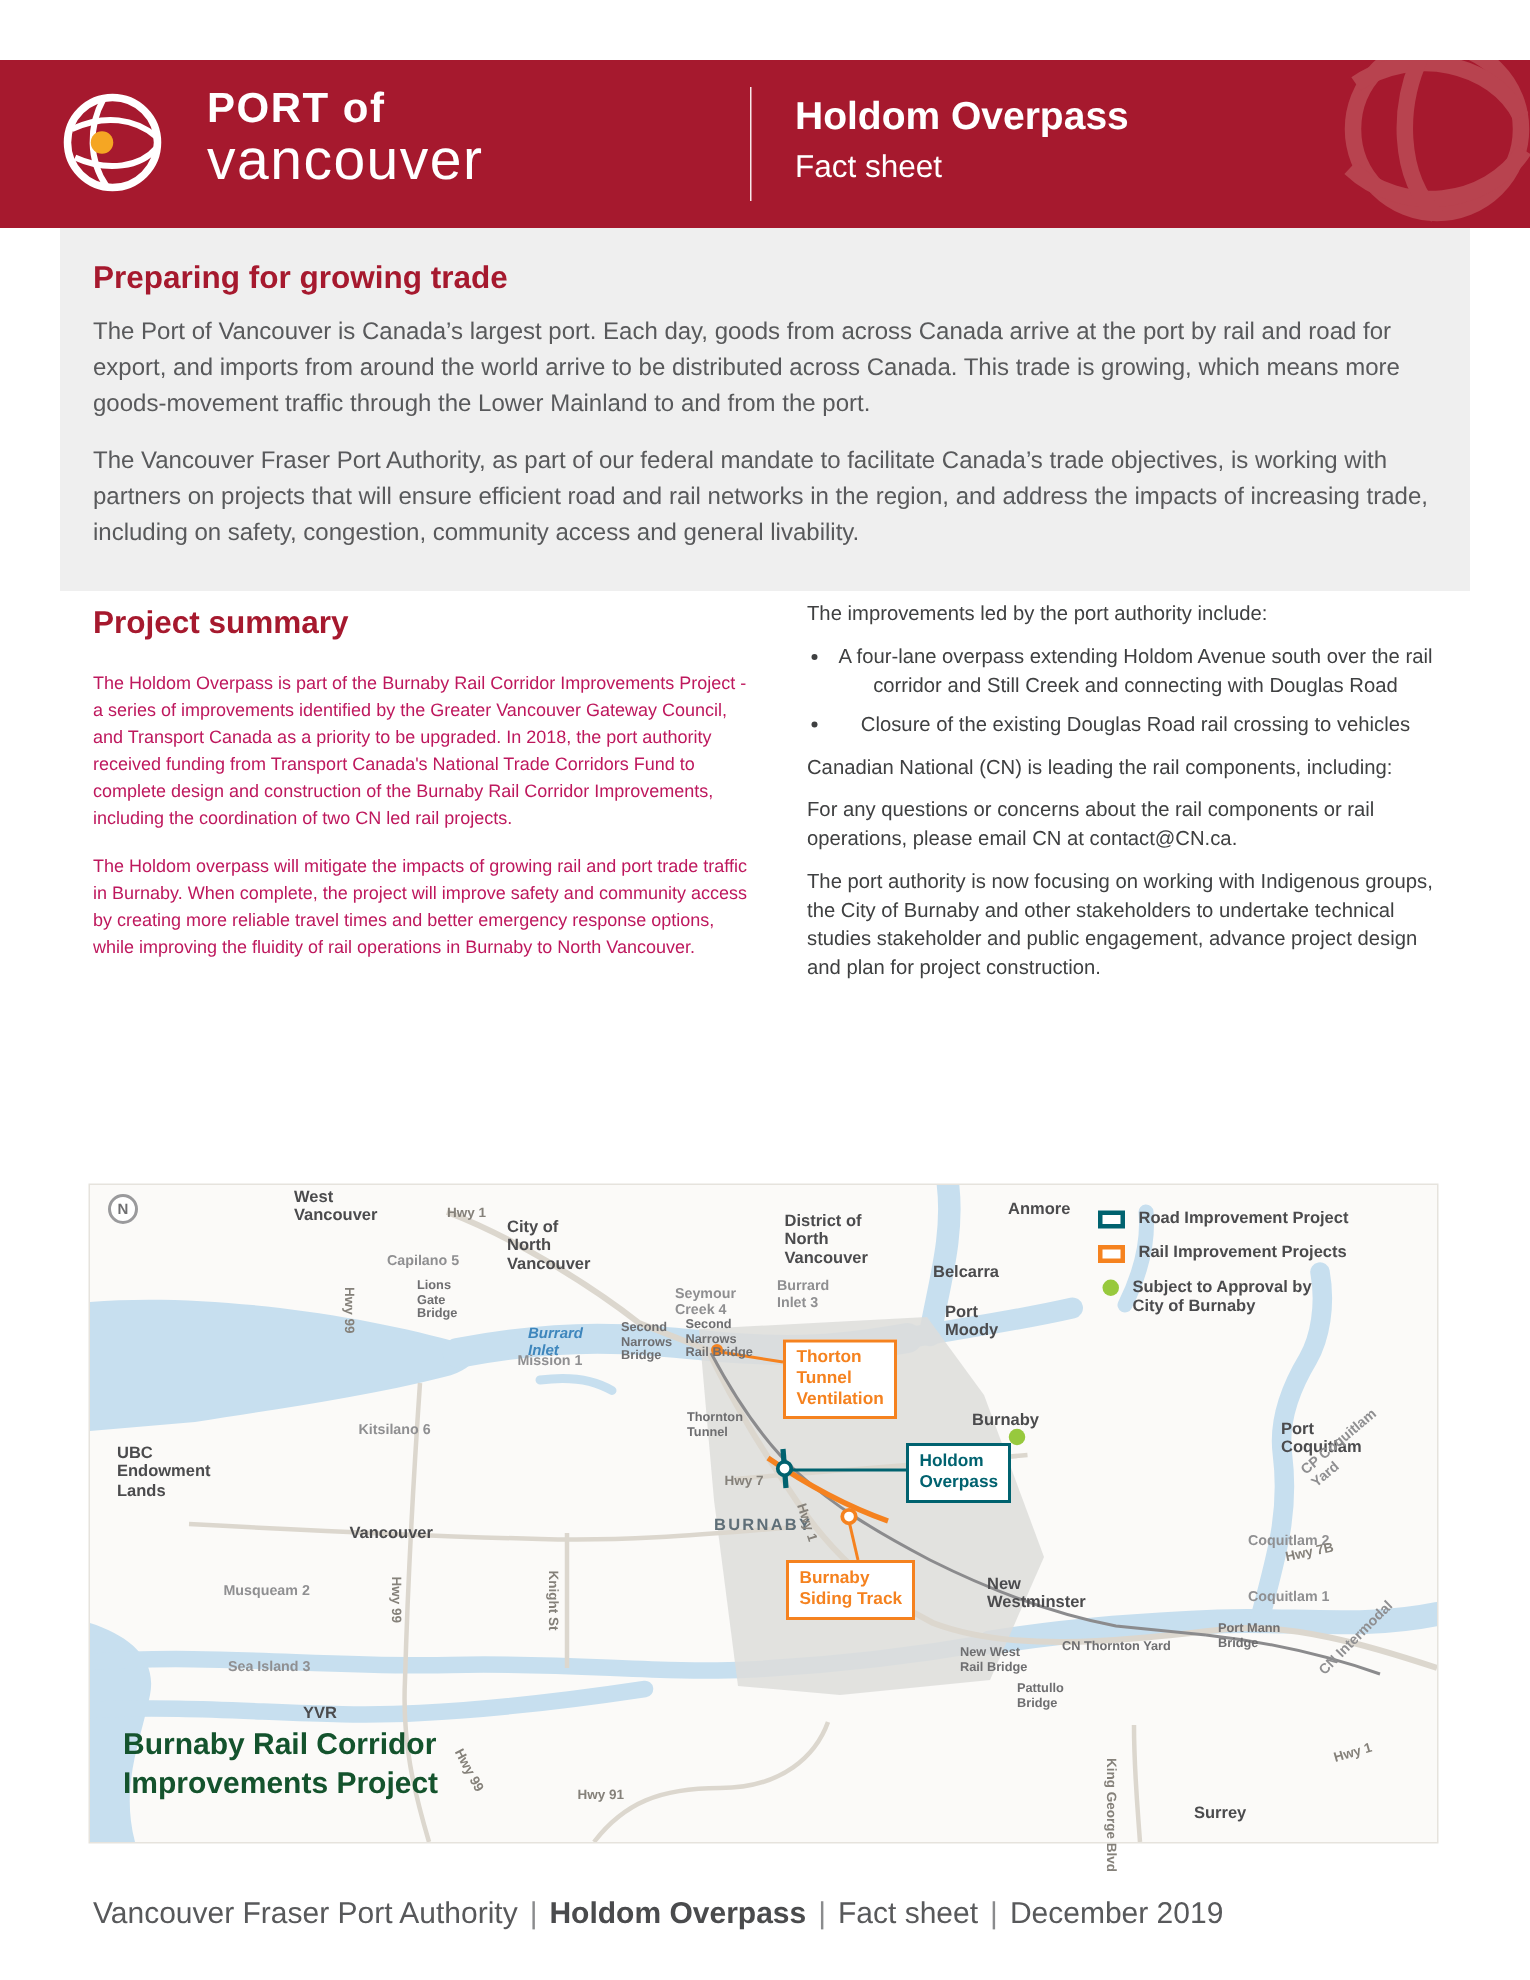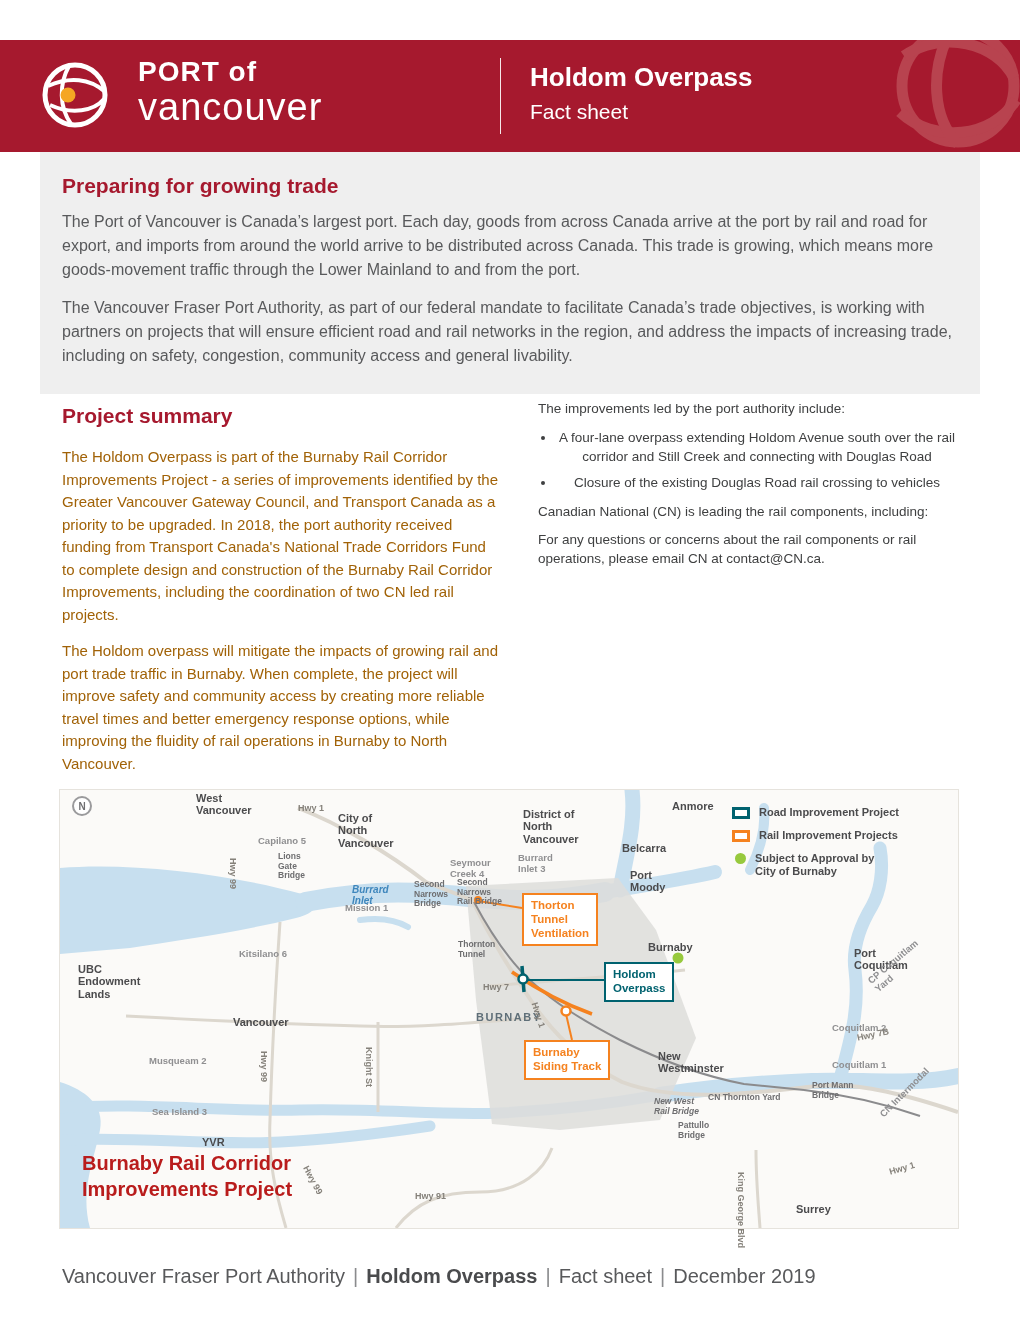--- a/index.html
+++ b/index.html
@@ -21,37 +21,37 @@
   
   .intro { position: absolute; top: 152px; left: 40px; width: 940px; background: #efefef; padding: 22px 28px 22px 22px; }
   .intro h1 { margin: 0 0 12px 0; font-size: 21px; color: #a6192e; font-weight: 700; }
   .intro p { margin: 0 0 14px 0; font-size: 16px; line-height: 1.5; color: #58595b; }
   .intro p:last-child { margin-bottom: 4px; }
 
   
   .summary { position: absolute; top: 400px; left: 62px; width: 896px; display: flex; gap: 36px; }
   .col-left { width: 440px; flex: none; }
   .col-left h2 { margin: 4px 0 18px 0; font-size: 21px; color: #a6192e; font-weight: 700; }
-  .col-left p { margin: 0 0 14px 0; font-size: 15px; line-height: 1.5; color: #a16207; }
+  .col-left p { margin: 0 0 14px 0; font-size: 12px; line-height: 1.5; color: #be185d; }
   .col-right { flex: 1; font-size: 13.5px; line-height: 1.4; color: #3f4041; }
   .col-right p { margin: 0 0 10px 0; }
   .col-right ul { margin: 4px 0 10px 0; padding-left: 18px; text-align: center; }
   .col-right li { margin-bottom: 7px; }
 
   
   .map { position: absolute; top: 790px; left: 60px; width: 898px; height: 438px; background: #fbfaf8; outline: 1px solid #e6e3dd; }
   .map svg.base { position: absolute; left: 0; top: 0; }
   .mlabel { position: absolute; white-space: pre-line; line-height: 1.12; transform-origin: left top; pointer-events: none; }
   .c-city  { font-size: 11px; font-weight: 700; color: #4b4b4d; }
   .c-caps  { font-size: 11px; font-weight: 700; color: #5f6f78; letter-spacing: 1.5px; }
   .c-res   { font-size: 9.5px; font-weight: 700; color: #8f8f91; }
   .c-tiny  { font-size: 8.5px; font-weight: 700; color: #6e6e70; }
   .c-water { font-size: 10px; font-weight: 700; font-style: italic; color: #3e86bc; }
   .c-hwy   { font-size: 9px; font-weight: 700; color: #85817a; }
-  .map-title { position: absolute; left: 22px; top: 360px; font-size: 20px; font-weight: 700; color: #b91c1c; line-height: 1.3; white-space: pre-line; }
+  .map-title { position: absolute; left: 22px; top: 360px; font-size: 20px; font-weight: 700; color: #14532d; line-height: 1.3; white-space: pre-line; }
   .compass { position: absolute; left: 12px; top: 6px; width: 20px; height: 20px; border: 2px solid #9a9a9c; border-radius: 50%; background: #fff; color: #6f6f71; font-size: 10px; font-weight: 700; display: flex; align-items: center; justify-content: center; }
   .legend { position: absolute; left: 672px; top: 16px; width: 212px; }
   .legrow { display: flex; gap: 9px; align-items: flex-start; margin-bottom: 9px; }
   .sw { width: 18px; height: 12px; flex: none; margin-top: 1px; background: #fff; }
   .teal-outline { border: 3px solid #00626f; }
   .orange-outline { border: 3px solid #f5821f; }
   .green-dot { width: 11px; height: 11px; border-radius: 50%; background: #97c93d; border: none; margin-left: 3px; }
   .legrow .lbl { font-size: 11px; font-weight: 700; color: #4b4b4d; white-space: pre-line; line-height: 1.25; }
   .callout { position: absolute; background: #fff; border: 2.5px solid; padding: 4px 7px; font-size: 11.5px; font-weight: 700; line-height: 1.2; white-space: pre-line; }
   .co-orange { border-color: #f5821f; color: #f5821f; }
@@ -114,20 +114,21 @@
     </div>
     <div class="col-right">
       <p>The improvements led by the port authority include:</p>
       <ul>
 
       <li>A four-lane overpass extending Holdom Avenue south over the rail corridor and Still Creek and connecting with Douglas Road</li>
           <li>Closure of the existing Douglas Road rail crossing to vehicles</li>
         </ul>
       <p>Canadian National (CN) is leading the rail components, including:</p>
       <p>For any questions or concerns about the rail components or rail operations, please email CN at contact@CN.ca.</p>
+      <p>The port authority is now focusing on working with Indigenous groups, the City of Burnaby and other stakeholders to undertake technical studies stakeholder and public engagement, advance project design and plan for project construction.</p>
     </div>
   </div>
 
   <div class="map">
     <svg class="base" width="898" height="438" viewBox="0 0 898 438">
       <rect width="898" height="438" fill="#fbfaf8"></rect>
 
       <g fill="#c7dfef">
         <path d="M0,78 C70,72 170,84 242,104 C262,110 260,122 236,128 C180,142 120,150 70,158 L0,164 Z"></path>
         <path d="M0,292 C25,300 45,315 40,340 C34,370 20,400 30,438 L0,438 Z"></path>
@@ -255,29 +256,29 @@
         <div class="mlabel c-hwy" style="left: 796px; top: 243px; transform: rotate(-12deg);">Hwy 7B</div>
         <div class="mlabel c-res" style="left: 89px; top: 266px;">Musqueam 2</div>
         <div class="mlabel c-hwy" style="left: 209px; top: 261px; transform: rotate(90deg);">Hwy 99</div>
         <div class="mlabel c-hwy" style="left: 314px; top: 257px; transform: rotate(90deg);">Knight St</div>
         <div class="mlabel c-city" style="left: 598px; top: 260px;">New
 Westminster</div>
         <div class="mlabel c-res" style="left: 772px; top: 270px;">Coquitlam 1</div>
         <div class="mlabel c-tiny" style="left: 752px; top: 291px;">Port Mann
 Bridge</div>
         <div class="mlabel c-tiny" style="left: 648px; top: 303px;">CN Thornton Yard</div>
-        <div class="mlabel c-tiny" style="left: 594px; top: 307px; font-style: italic;">New West
+        <div class="mlabel c-tiny" style="left: 580px; top: 307px;">New West
 Rail Bridge</div>
         <div class="mlabel c-res" style="left: 92px; top: 317px;">Sea Island 3</div>
         <div class="mlabel c-tiny" style="left: 618px; top: 331px;">Pattullo
 Bridge</div>
         <div class="mlabel c-res" style="left: 818px; top: 322px; transform: rotate(-45deg);">CN Intermodal</div>
         <div class="mlabel c-city" style="left: 142px; top: 346px;">YVR</div>
         <div class="mlabel c-hwy" style="left: 250px; top: 374px; transform: rotate(62deg);">Hwy 99</div>
-        <div class="mlabel c-hwy" style="left: 355px; top: 401px; text-align: right;">Hwy 91</div>
+        <div class="mlabel c-hwy" style="left: 325px; top: 401px; text-align: right;">Hwy 91</div>
         <div class="mlabel c-hwy" style="left: 828px; top: 377px; transform: rotate(-16deg);">Hwy 1</div>
         <div class="mlabel c-hwy" style="left: 686px; top: 382px; transform: rotate(90deg);">King George Blvd</div>
         <div class="mlabel c-city" style="left: 736px; top: 413px; text-align: right;">Surrey</div>
       </div>
 
     <div class="map-title">Burnaby Rail Corridor
 Improvements Project</div>
   </div>
 
   <div class="footer">

